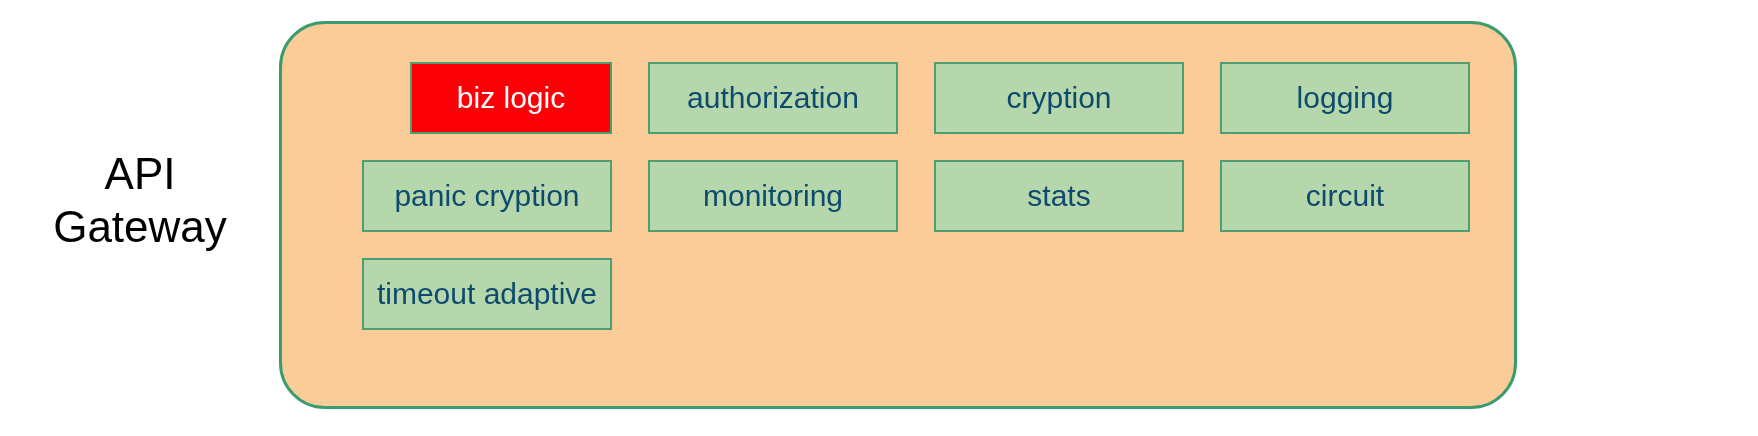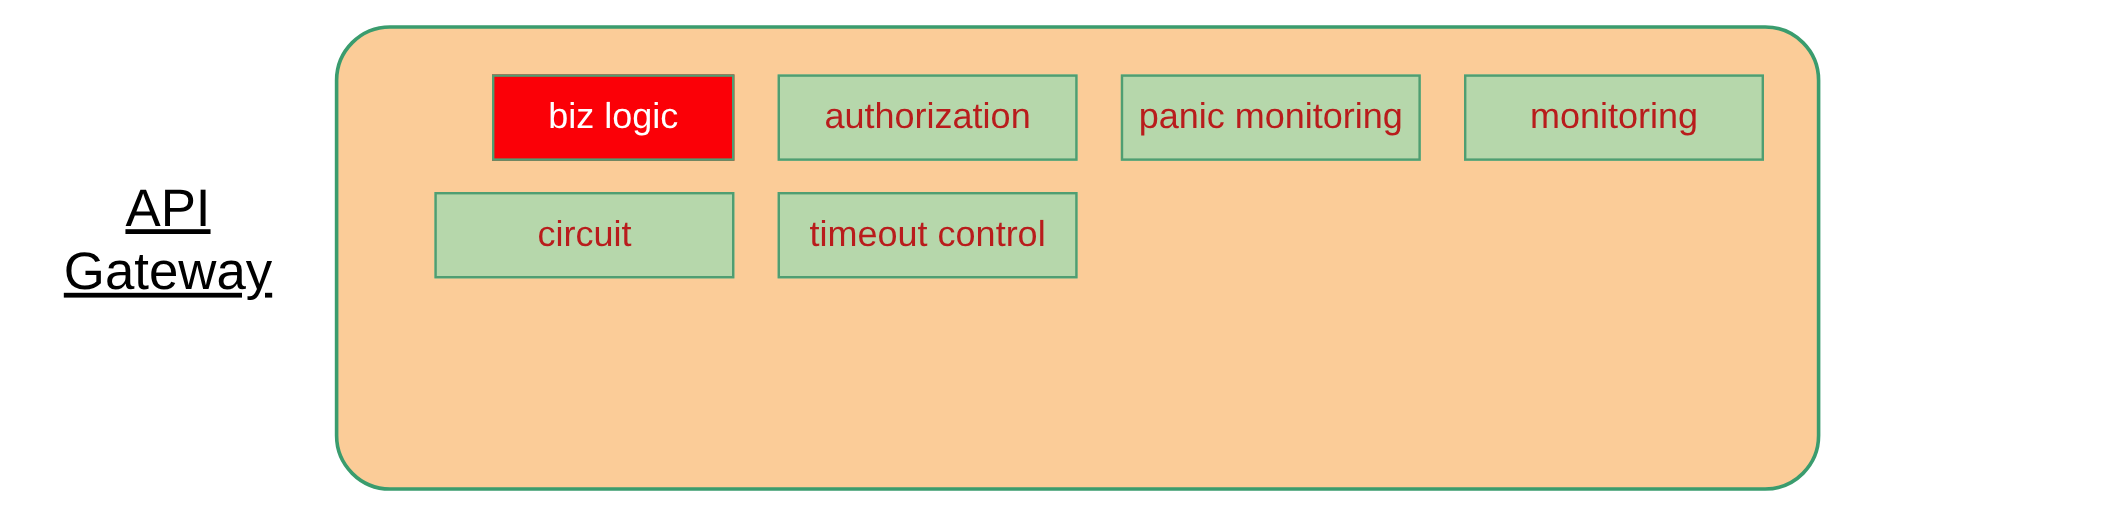--- a/index.html
+++ b/index.html
@@ -24,21 +24,20 @@
   .side-label {
     position: absolute;
     left: 20px;
     top: 148px;
     width: 240px;
     text-align: center;
     font-size: 44px;
     line-height: 1.20;
     color: #000000;
     white-space: pre-line;
-    text-decoration: underline;
   }
 
   
   .gateway-box {
     position: absolute;
     left: 279px;
     top: 21px;
     width: 1238px;
     height: 388px;
     box-sizing: border-box;
@@ -56,21 +55,21 @@
     grid-template-columns: repeat(4, 250px);
     grid-template-rows: repeat(3, 72px);
     column-gap: 36px;
     row-gap: 26px;
   }
 
   .cell {
     box-sizing: border-box;
     border: 2px solid #4f9e72;
     background: #b6d7ab;
-    color: #b91c1c;
+    color: #0c4a6e;
     display: flex;
     align-items: center;
     justify-content: center;
     text-align: center;
     font-size: 30px;
     line-height: 1.12;
     white-space: pre-line;
     padding: 0 6px;
   }
 
@@ -93,37 +92,46 @@
     <div class="grid">
 
       <div class="cell highlight">
         <span>biz logic</span>
       </div>
 
       <div class="cell">
         <span>authorization</span>
       </div>
 
-
+      <div class="cell">
+        <span>cryption</span>
+      </div>
 
       <div class="cell">
-        <span>panic monitoring</span>
+        <span>logging</span>
+      </div>
+
+      <div class="cell">
+        <span>panic cryption</span>
       </div>
 
       <div class="cell">
         <span>monitoring</span>
       </div>
 
+      <div class="cell">
+        <span>stats</span>
+      </div>
 
 
       <div class="cell">
         <span>circuit</span>
       </div>
 
       <div class="cell">
-        <span>timeout control</span>
+        <span>timeout adaptive</span>
       </div>
 
 
 
     </div>
   </div>
 </div>
 
 </body></html>

